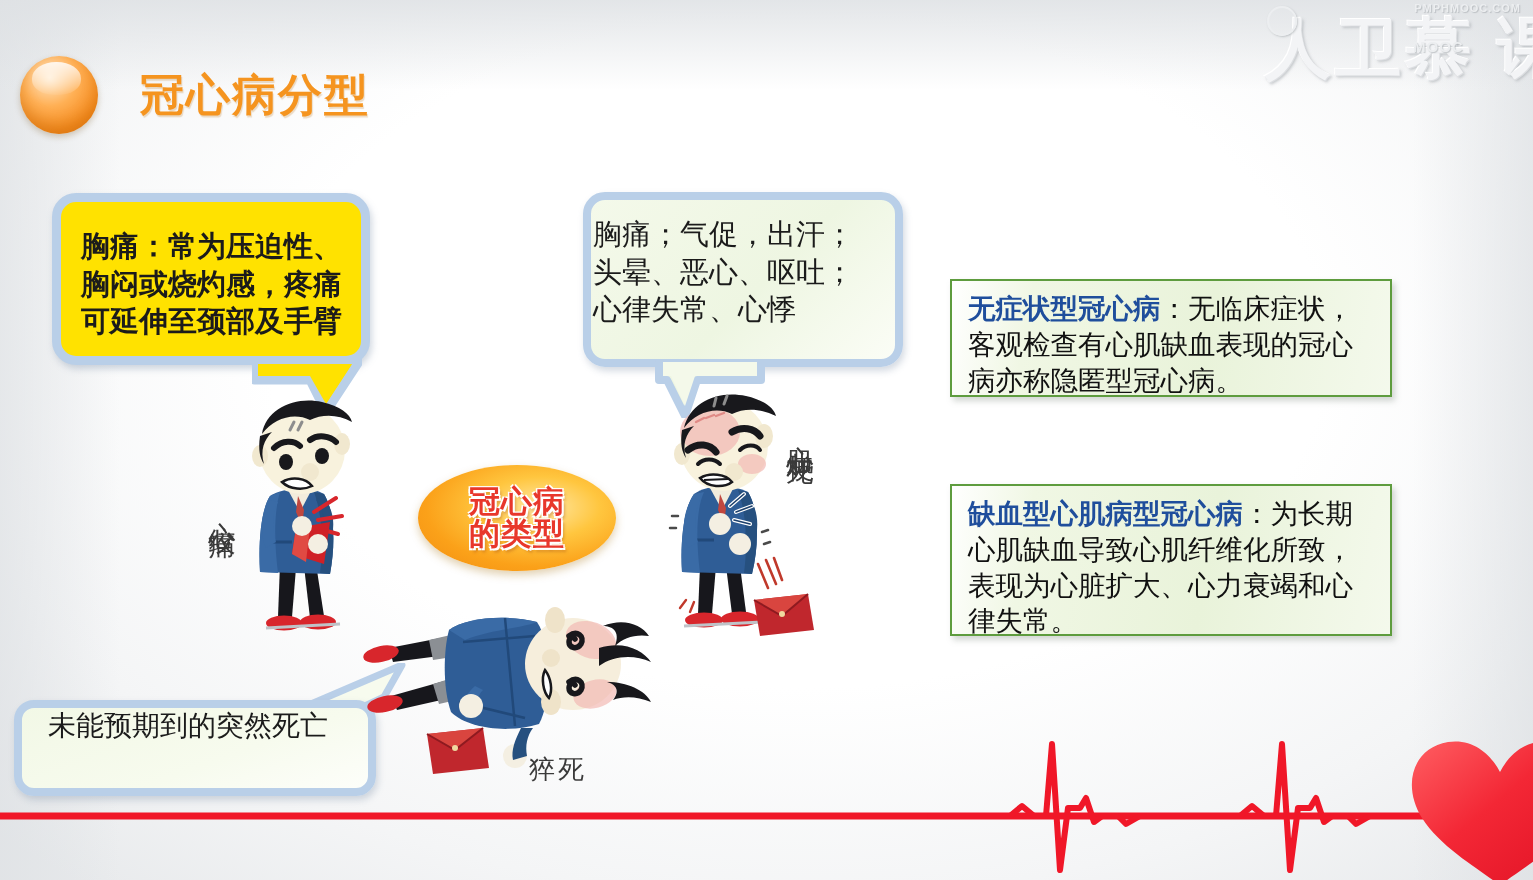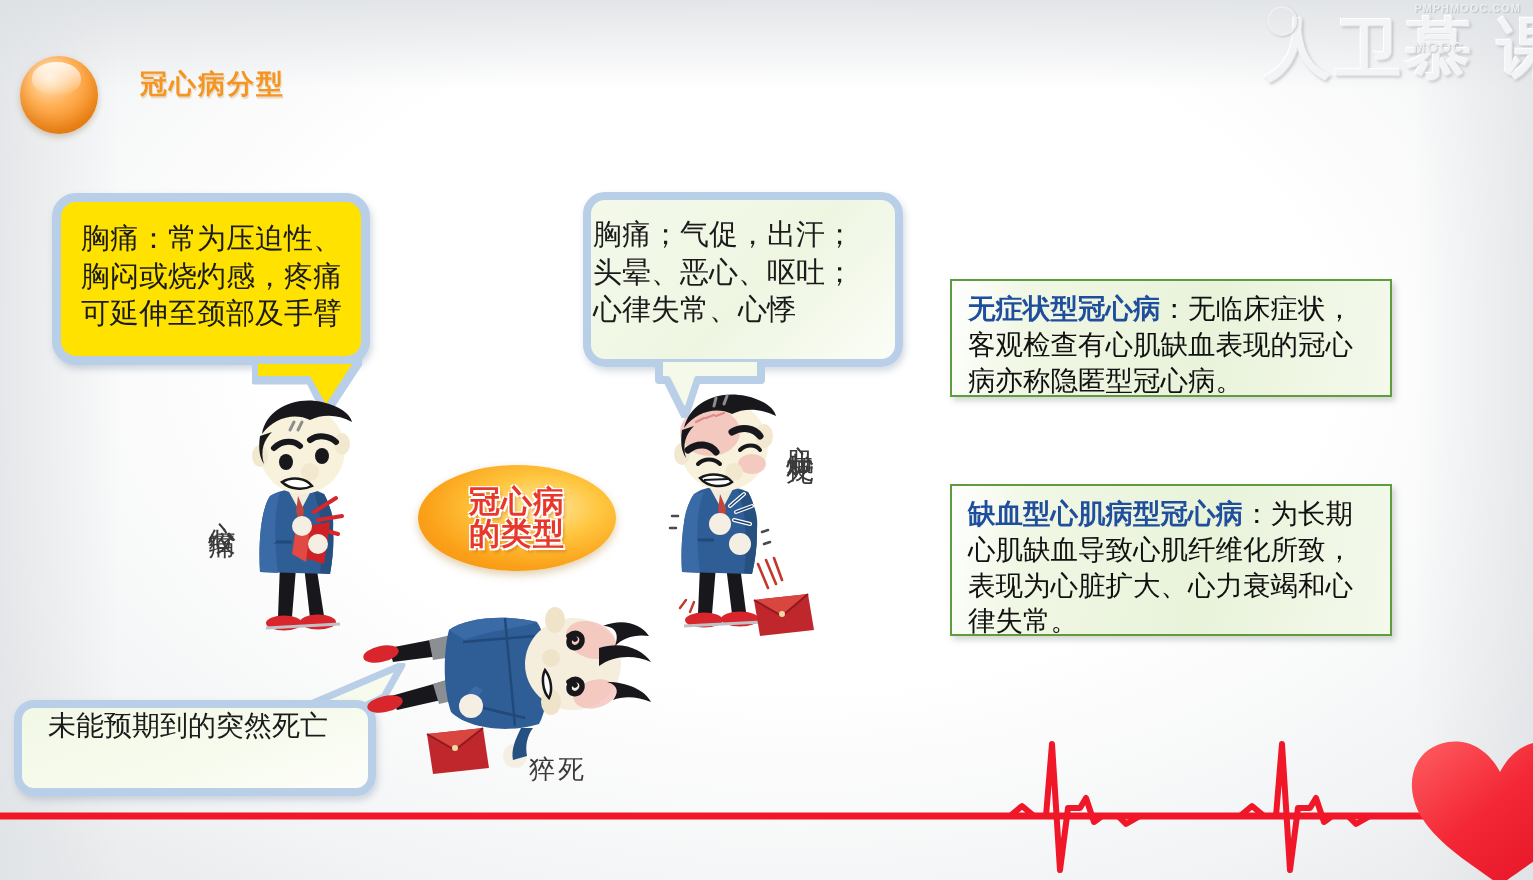--- a/index.html
+++ b/index.html
@@ -47,21 +47,21 @@
     top: 8%;
     width: 62%;
     height: 42%;
     border-radius: 50% 50% 46% 46%;
     background: linear-gradient(to bottom, rgba(255,255,255,0.85), rgba(255,255,255,0.05));
   }
   .slide-title {
     position: absolute;
     left: 140px;
     top: 66px;
-    font-size: 27px;
+    font-size: 44px;
     font-weight: bold;
     color: #f5941f;
     letter-spacing: 2px;
     text-shadow: 1px 2px 1px rgba(190,130,50,0.28);
     white-space: nowrap;
   }
 
   
   .logo {
     position: absolute;
@@ -129,22 +129,22 @@
     left: 52px;
     top: 193px;
     width: 318px;
     height: 172px;
     background: #ffe200;
     border: 9px solid #b9cfe8;
     border-radius: 24px;
     box-shadow: 2px 4px 7px rgba(120,140,165,0.35);
   }
   #bubble-angina .btext {
-    padding: 18px 16px 0 20px;
-    font-weight: 400;
+    padding: 26px 16px 0 20px;
+    font-weight: 700;
   }
   .tail-angina {
     position: absolute;
     left: 252px;
     top: 358px;
     width: 110px;
     height: 56px;
   }
 
   #bubble-mi {

